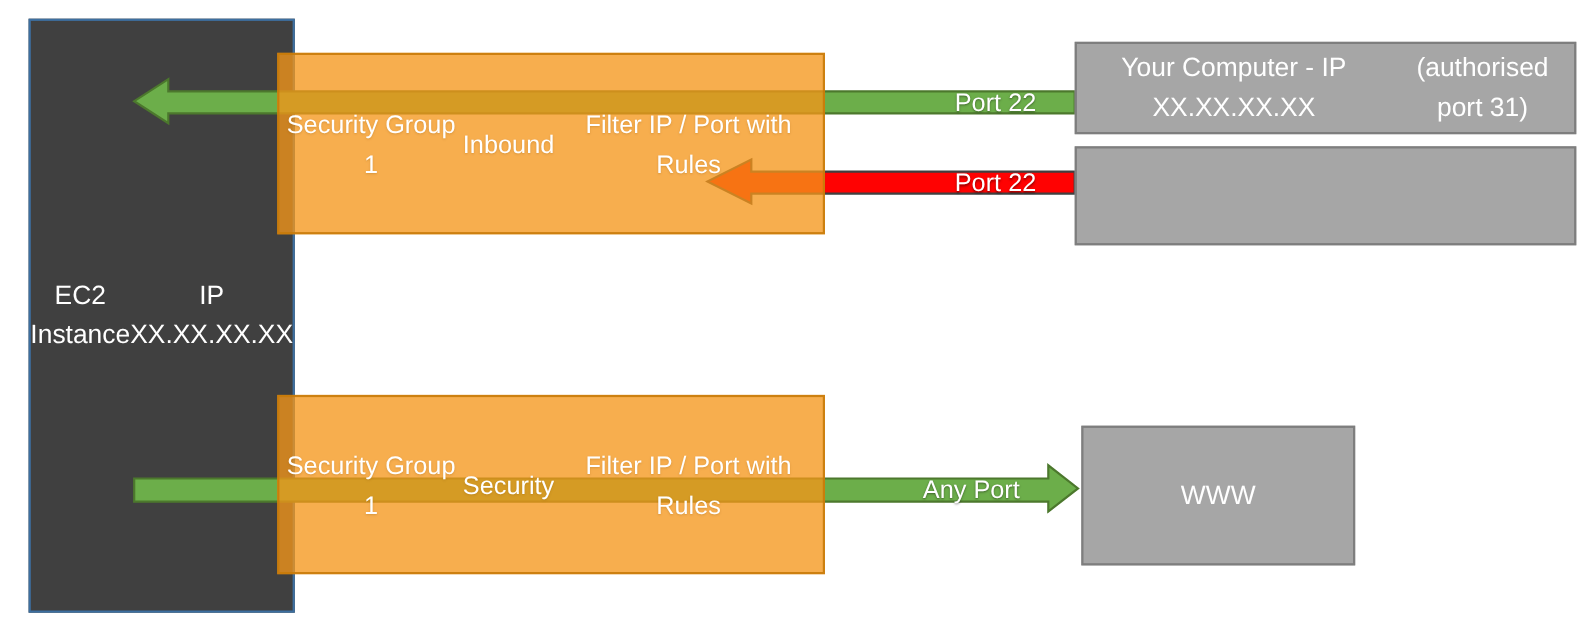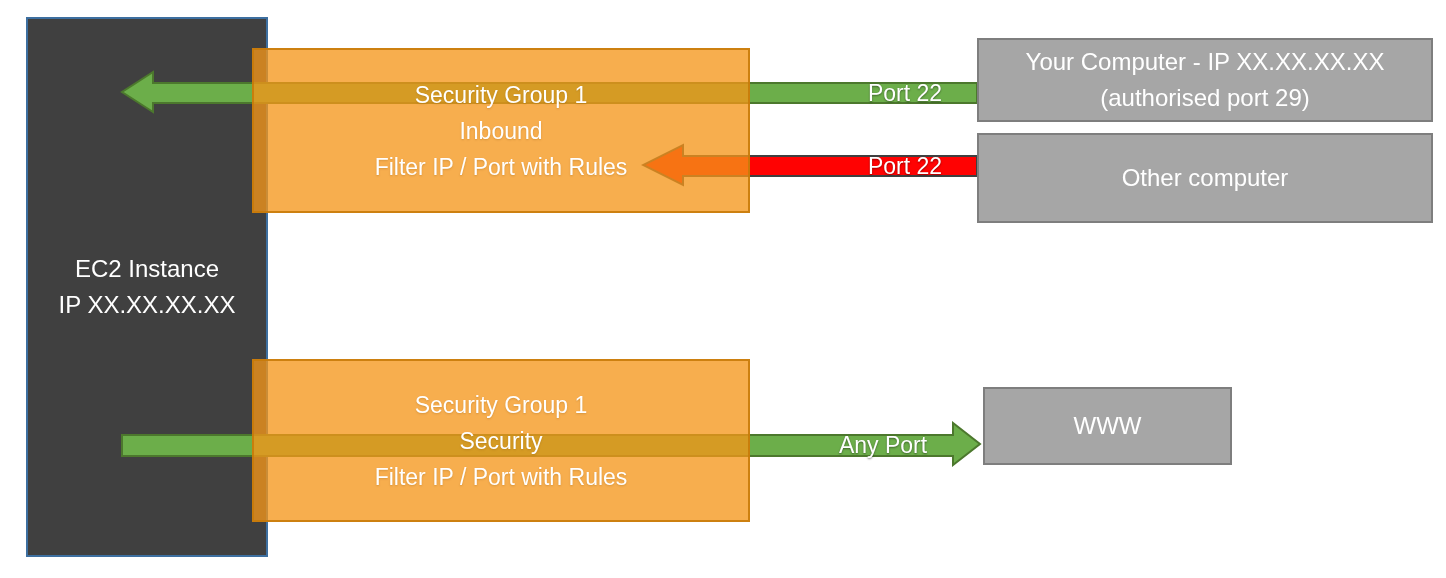--- a/index.html
+++ b/index.html
@@ -8,21 +8,21 @@
     width: 1446px;
     height: 578px;
     background: #ffffff;
     overflow: hidden;
     font-family: "Liberation Sans", sans-serif;
   }
   .box {
     position: absolute;
     box-sizing: border-box;
     display: flex;
-    flex-direction: column;
+    flex-direction: row;
     align-items: center;
     justify-content: center;
     text-align: center;
     color: #ffffff;
   }
   .box .line { display: block; }
 
   .blue-box {
     left: 26px; top: 17px; width: 242px; height: 540px;
     background: #404040;
@@ -42,21 +42,21 @@
   #sg-outbound { left: 220px; top: 359px; width: 498px; height: 163px; }
 
   .gray-box {
     background: #A6A6A6;
     border: 2px solid #7E7E7E;
     z-index: 2;
     font-size: 24px; line-height: 36px;
   }
   #your-computer  { left: 977px; top: 38px;  width: 456px; height: 84px; }
   #other-computer { left: 977px; top: 133px; width: 456px; height: 90px; }
-  #www-box        { left: 983px; top: 387px; width: 249px; height: 78px; }
+  #www-box        { left: 983px; top: 387px; width: 249px; height: 127px; }
 
   .arrow-svg { position: absolute; z-index: 2; display: block; }
   #arrow-inbound-allowed { left: 120px; top: 70px; }
   #arrow-inbound-blocked { left: 641px; top: 143px; }
   #arrow-outbound        { left: 120px; top: 421px; }
 
   .flow-label {
     position: absolute;
     z-index: 4;
     color: #ffffff;
@@ -100,25 +100,24 @@
   </div>
 
   <div class="box orange-box" id="sg-outbound">
     <span class="line">Security Group 1</span>
     <span class="line">Security</span>
     <span class="line">Filter IP / Port with Rules</span>
   </div>
 
   <div class="box gray-box" id="your-computer">
     <span class="line">Your Computer - IP XX.XX.XX.XX</span>
-    <span class="line">(authorised port 29)</span>
+    <span class="line">(authorised port 31)</span>
   </div>
 
   <div class="box gray-box" id="other-computer">
-    <span class="line">Other computer</span>
   </div>
 
   <div class="box gray-box" id="www-box">
     <span class="line">WWW</span>
   </div>
 
   <div class="flow-label" id="label-port22-allowed">Port 22</div>
   <div class="flow-label" id="label-port22-blocked">Port 22</div>
   <div class="flow-label" id="label-any-port">Any Port</div>
 

